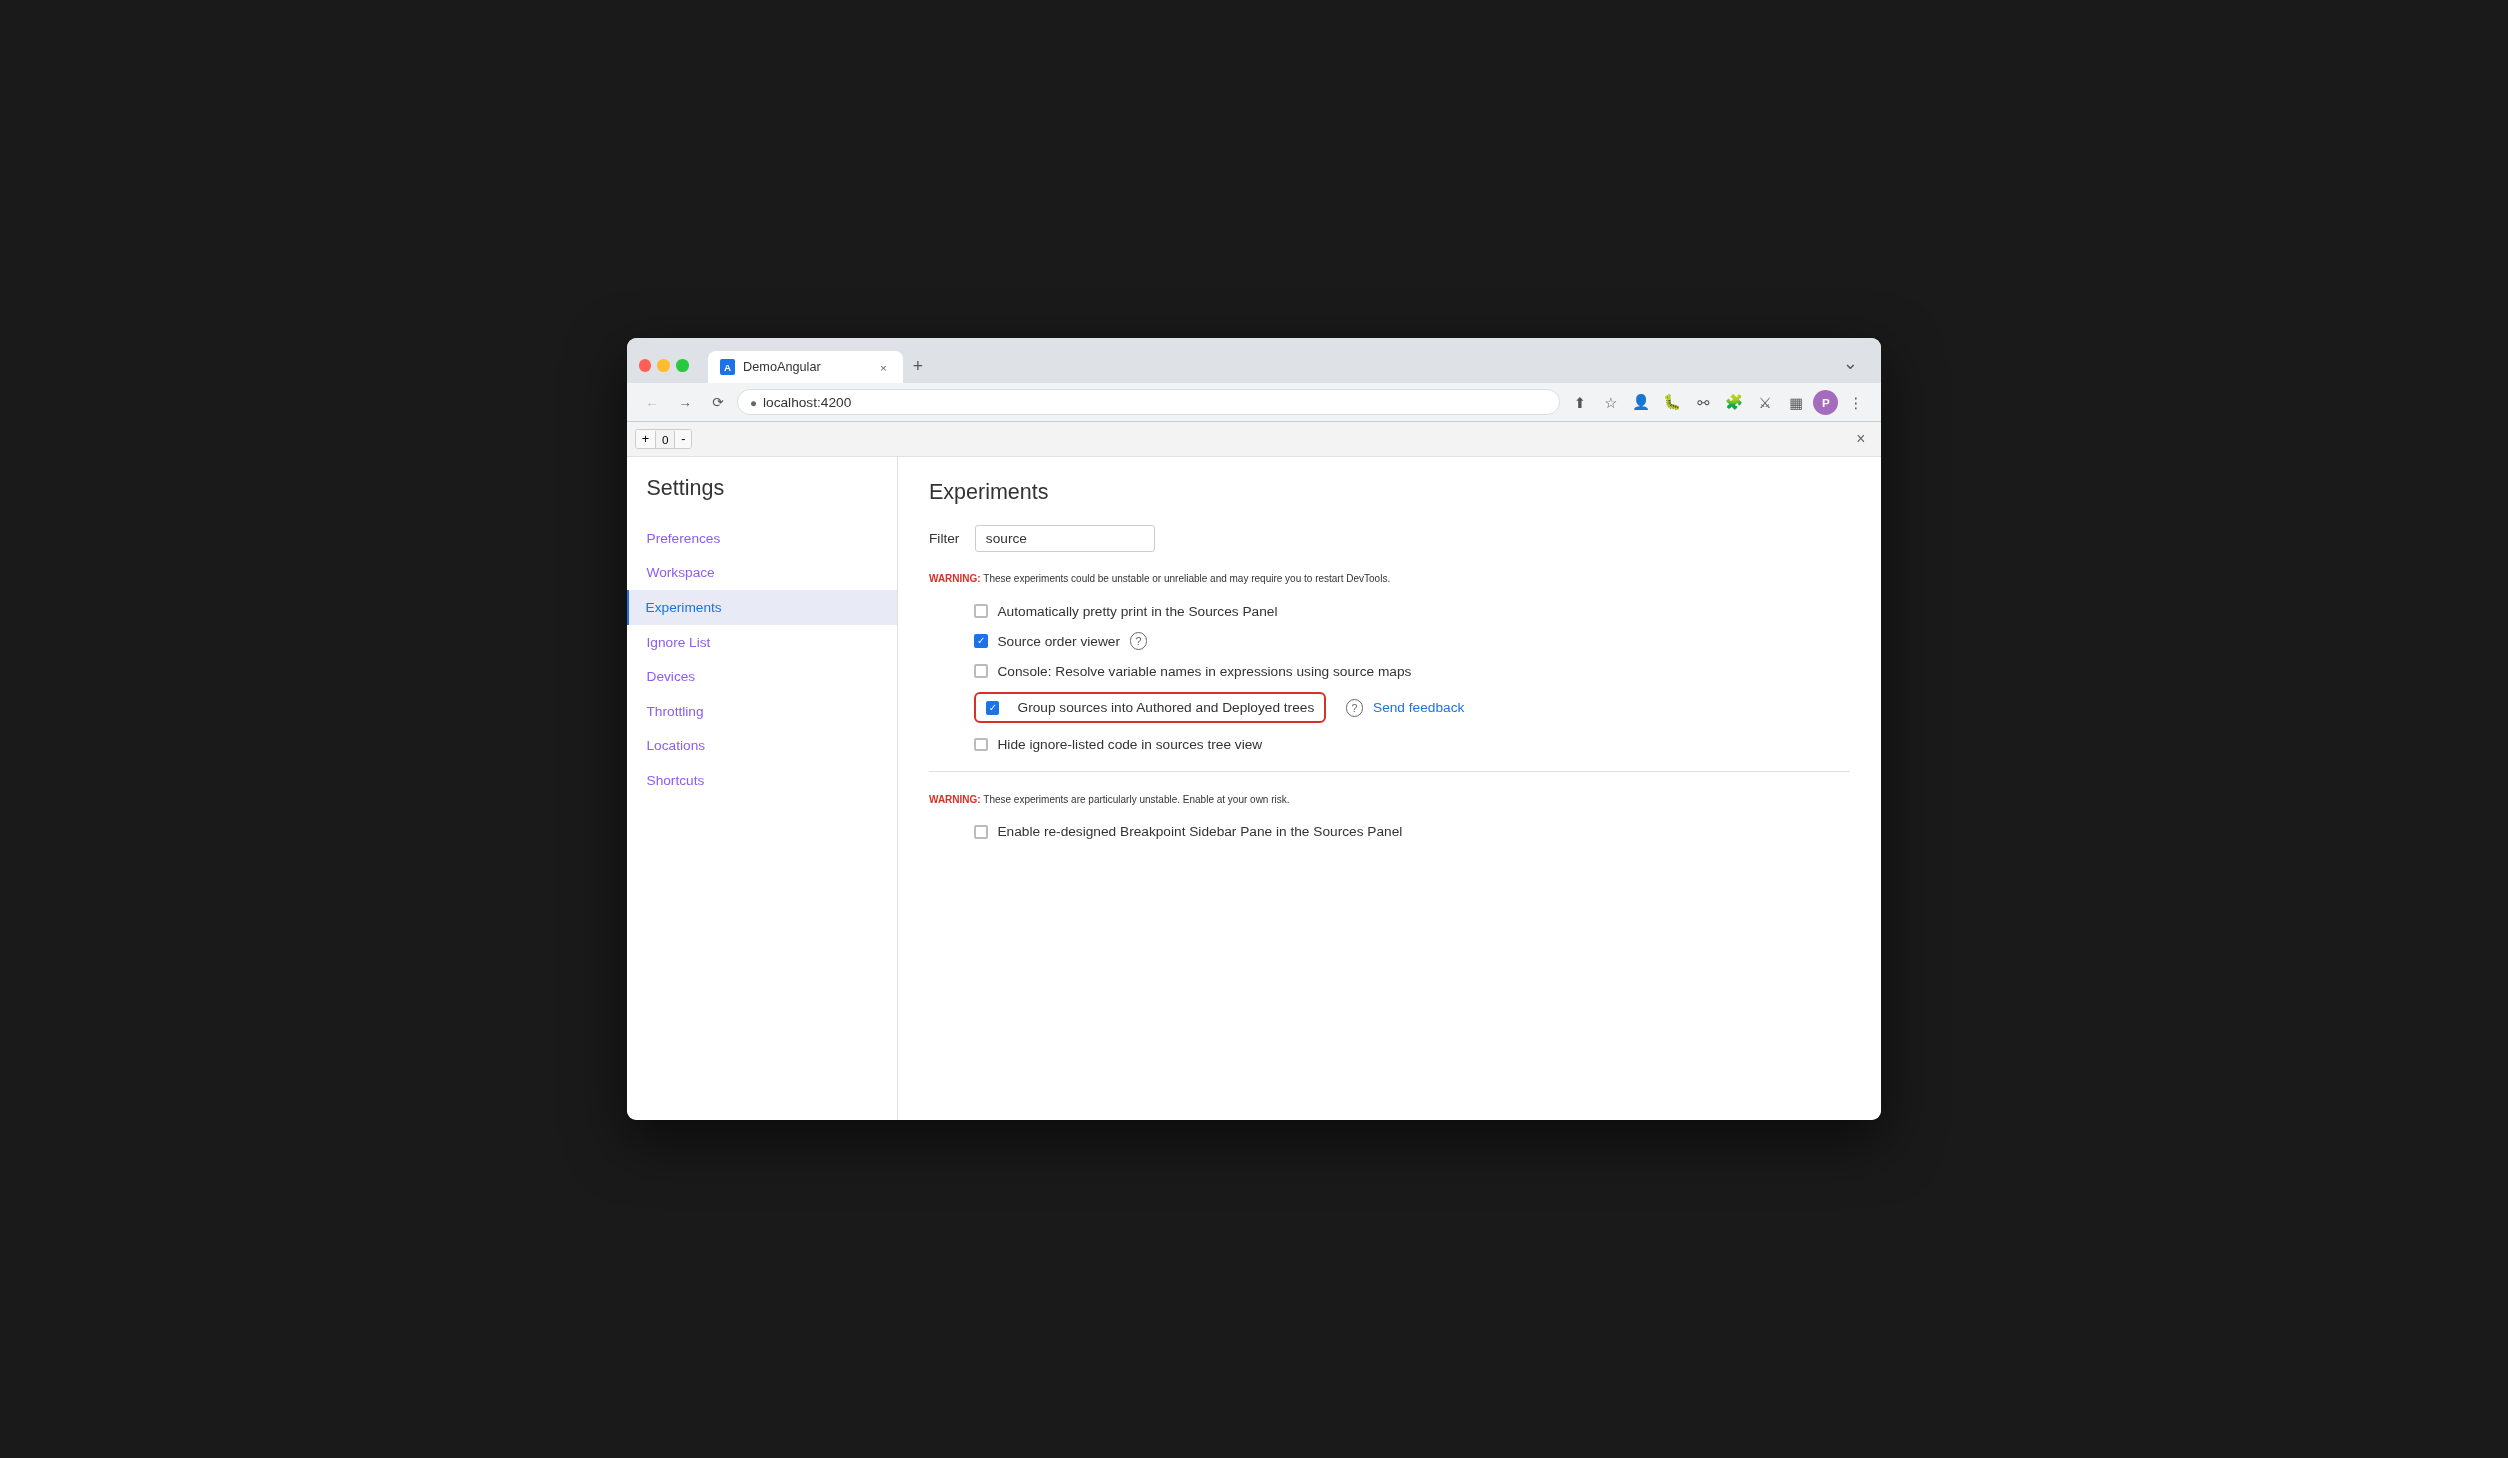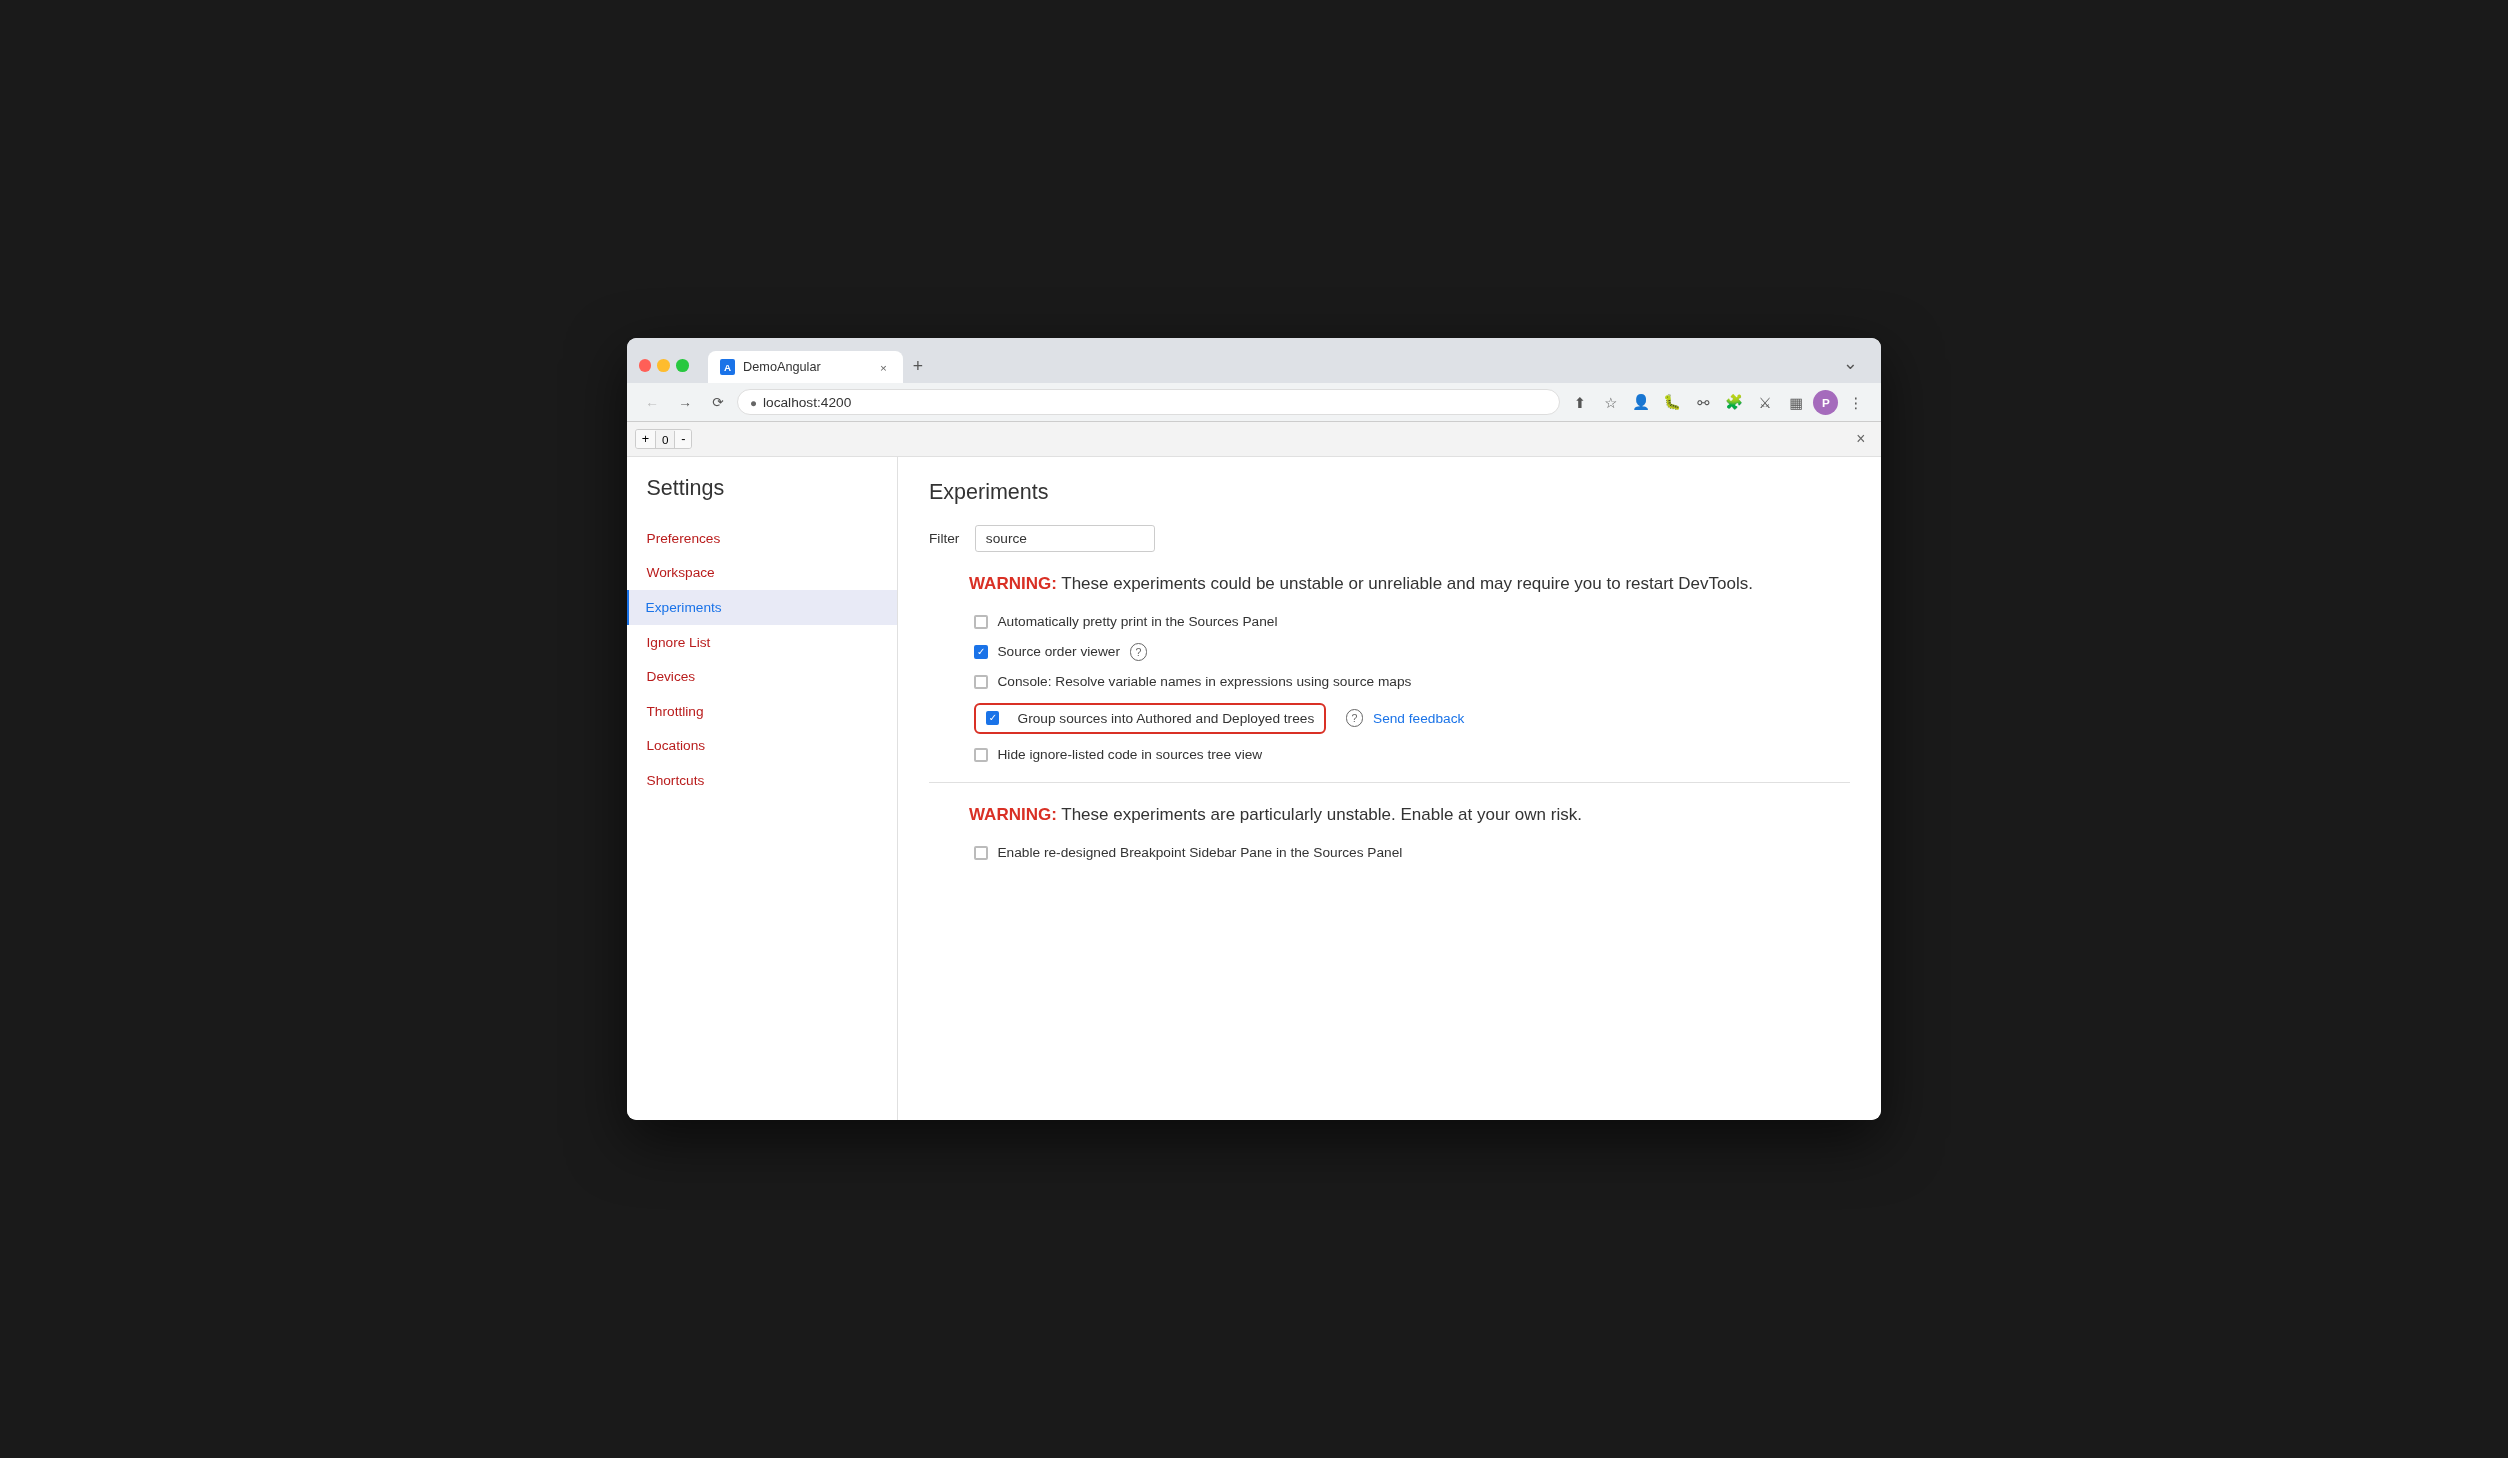--- a/index.html
+++ b/index.html
@@ -253,21 +253,21 @@
       padding: 0 19.5px 19.5px;
     }
 
     .sidebar-nav {
       list-style: none;
     }
 
     .sidebar-nav-item {
       padding: 9.8px 19.5px;
       font-size: 13.7px;
-      color: #b91c1c;
+      color: #8b5cf6;
       cursor: pointer;
       display: block;
     }
 
     .sidebar-nav-item.active {
       background: #e8eaf6;
       border-left: 2.9px solid #1a73e8;
       color: #1a73e8;
       font-weight: 500;
       padding-left: 16.6px;
@@ -302,25 +302,24 @@
     .filter-input {
       border: 1px solid #ccc;
       border-radius: 2.9px;
       padding: 4.9px 9.8px;
       font-size: 13.7px;
       color: #333;
       width: 180px;
     }
 
     .warning-text {
-      font-size: 17px;
+      font-size: 10px;
       color: #333;
       margin-bottom: 17.6px;
       line-height: 1.5;
-      margin-left: 40px;
     }
 
     .warning-label {
       color: #d93025;
       font-weight: 600;
     }
 
     .experiment-item {
       display: flex;
       align-items: center;

